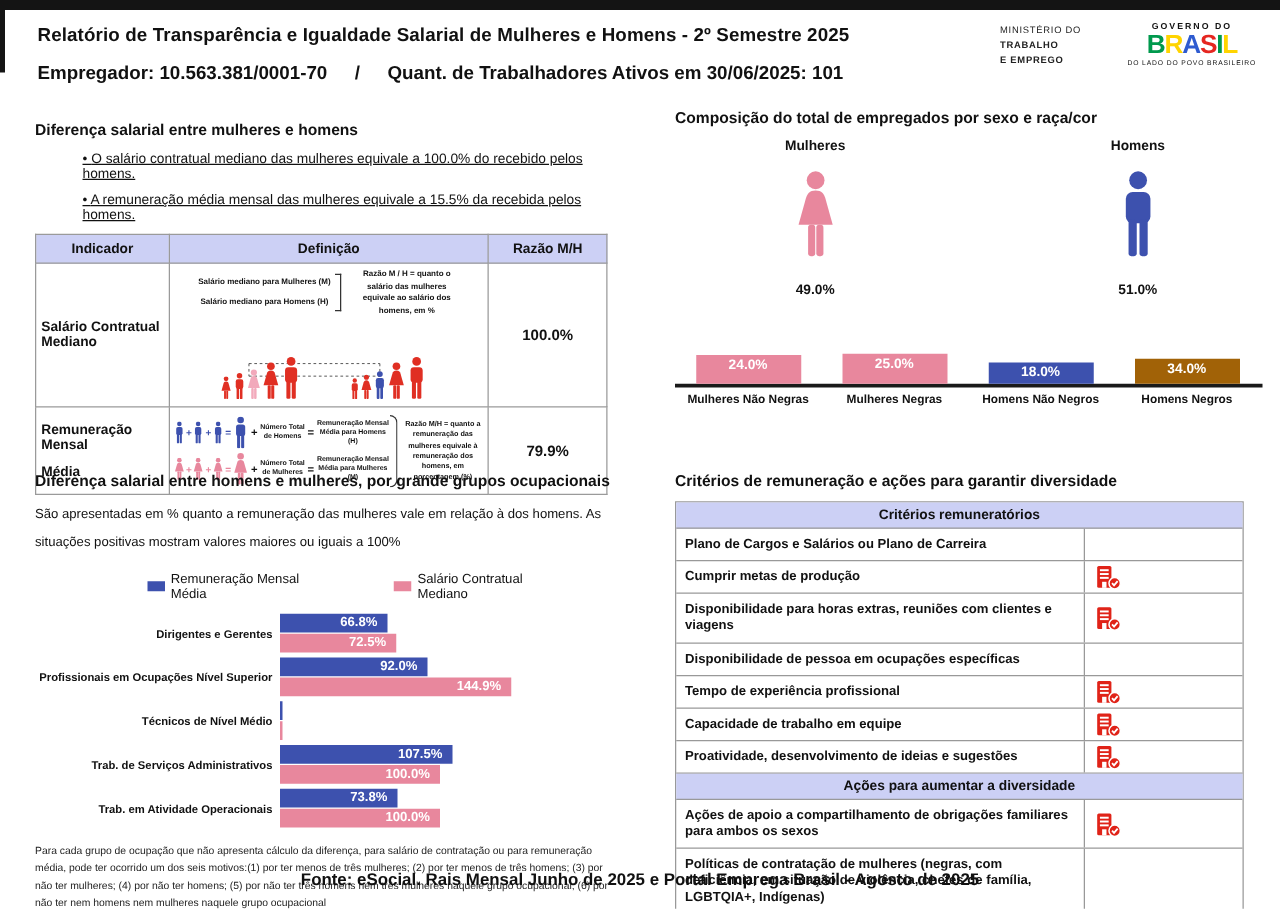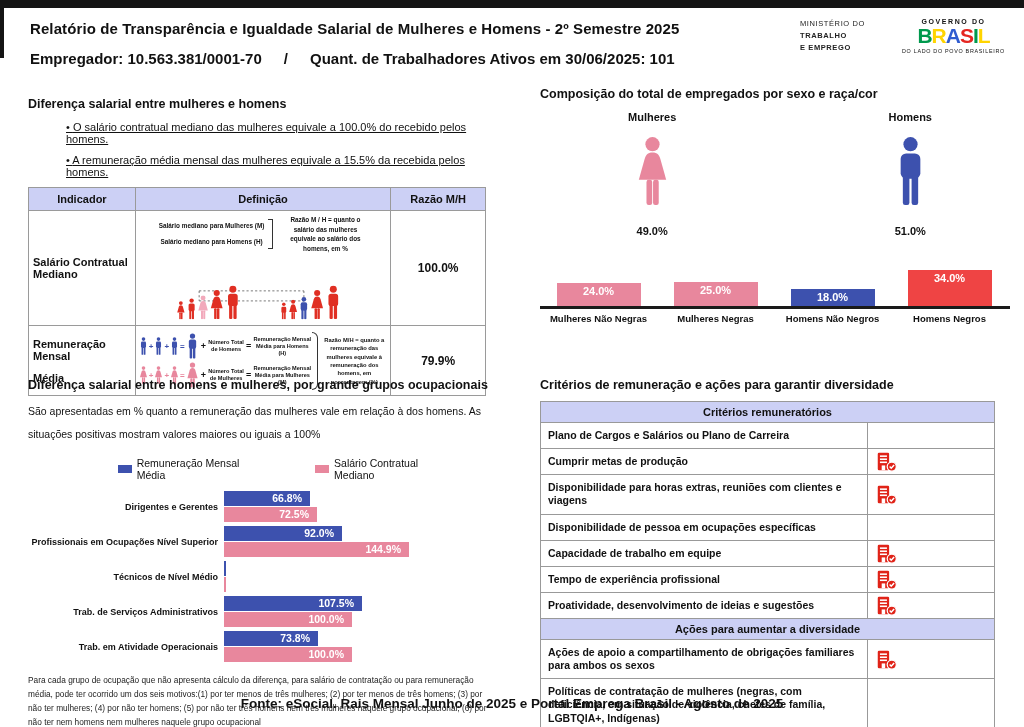--- a/index.html
+++ b/index.html
@@ -269,21 +269,21 @@
         <div class="race-col">
           <div class="race-bar" style="height: 23px; background: rgb(232, 135, 157);">24.0%</div>
         </div>
         <div class="race-col">
           <div class="race-bar" style="height: 24px; background: rgb(232, 135, 157);">25.0%</div>
         </div>
         <div class="race-col">
           <div class="race-bar" style="height: 17px; background: rgb(61, 81, 174);">18.0%</div>
         </div>
         <div class="race-col">
-          <div class="race-bar" style="height: 36px; background: #ef4444;">34.0%</div>
+          <div class="race-bar" style="height: 20px; background: #a16207;">34.0%</div>
         </div>
       </div>
     <div class="race-labels">
         <div class="race-cat">Mulheres Não Negras</div>
         <div class="race-cat">Mulheres Negras</div>
         <div class="race-cat">Homens Não Negros</div>
         <div class="race-cat">Homens Negros</div>
       </div>
   </div>
 </div>
@@ -363,29 +363,29 @@
           <svg width="23" height="21" viewBox="0 0 26 24">
             <use href="#icon-company-check"></use>
           </svg>
         </div>
       </div>
       <div class="crit-row">
         <div class="crit-label">Disponibilidade de pessoa em ocupações específicas</div>
         <div class="crit-icon-cell"></div>
       </div>
       <div class="crit-row">
+        <div class="crit-label">Tempo de experiência profissional</div>
+        <div class="crit-icon-cell">
+          <svg width="23" height="21" viewBox="0 0 26 24">
+            <use href="#icon-company-check"></use>
+          </svg>
+        </div>
+      </div>
+      <div class="crit-row">
         <div class="crit-label">Capacidade de trabalho em equipe</div>
-        <div class="crit-icon-cell">
-          <svg width="23" height="21" viewBox="0 0 26 24">
-            <use href="#icon-company-check"></use>
-          </svg>
-        </div>
-      </div>
-      <div class="crit-row">
-        <div class="crit-label">Tempo de experiência profissional</div>
         <div class="crit-icon-cell">
           <svg width="23" height="21" viewBox="0 0 26 24">
             <use href="#icon-company-check"></use>
           </svg>
         </div>
       </div>
       <div class="crit-row">
         <div class="crit-label">Proatividade, desenvolvimento de ideias e sugestões</div>
         <div class="crit-icon-cell">
           <svg width="23" height="21" viewBox="0 0 26 24">

